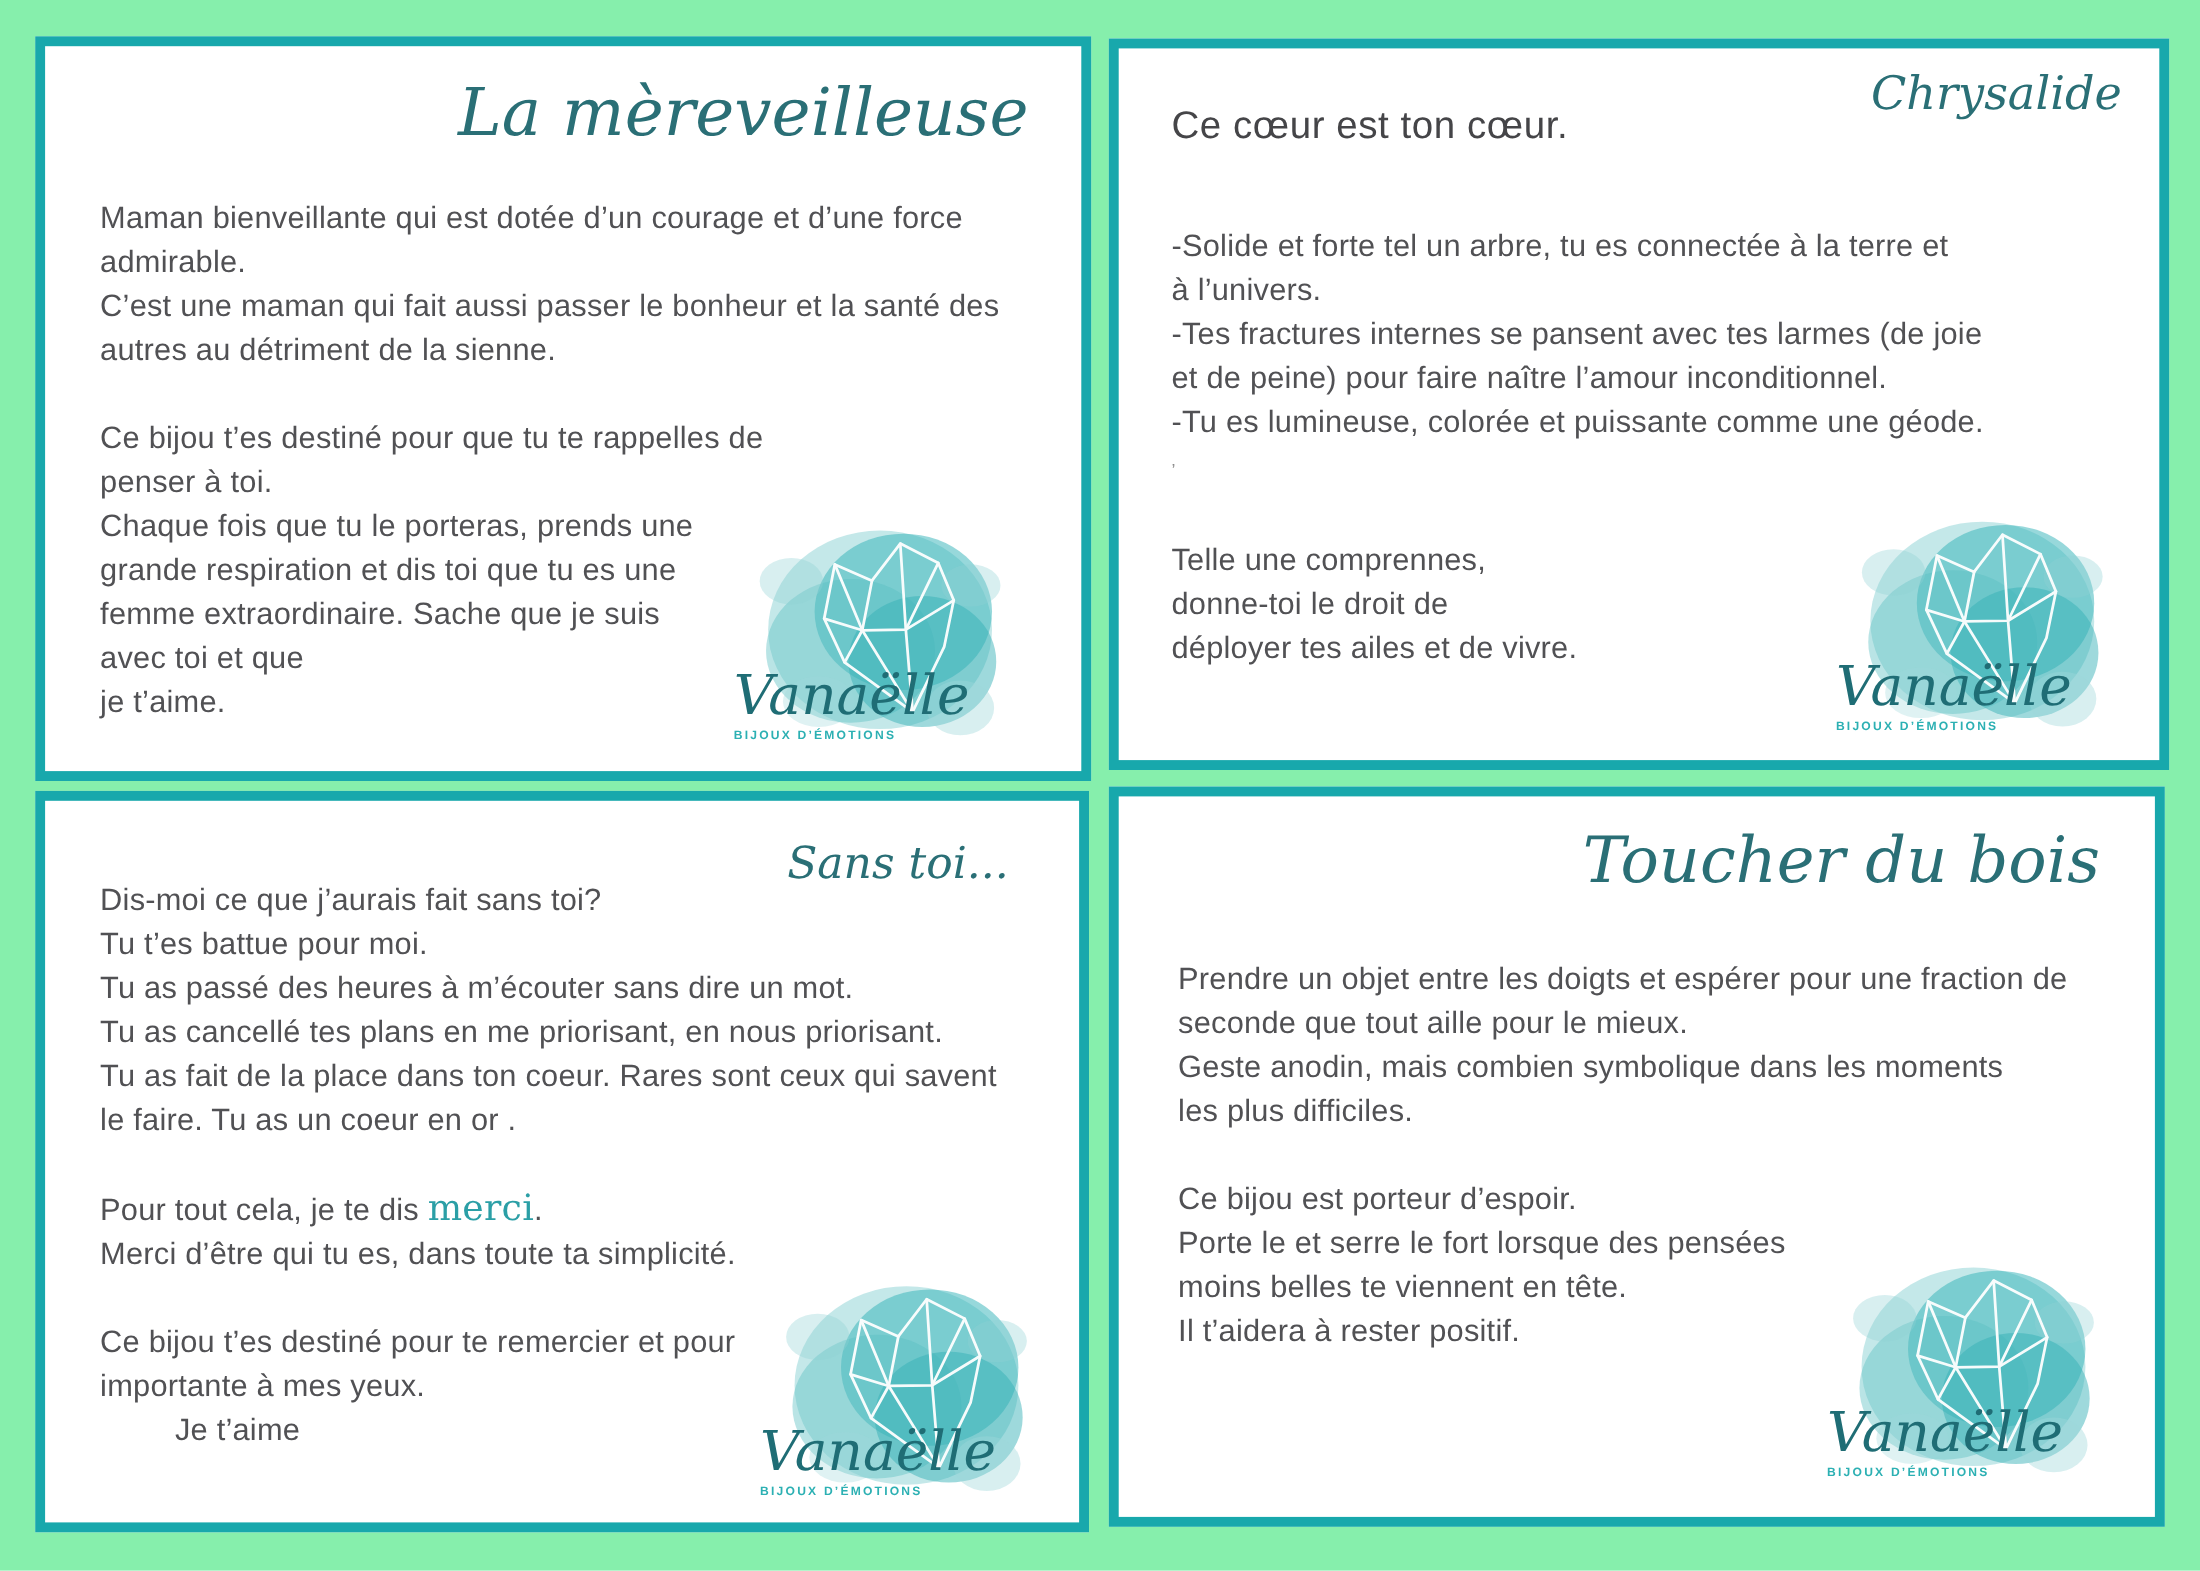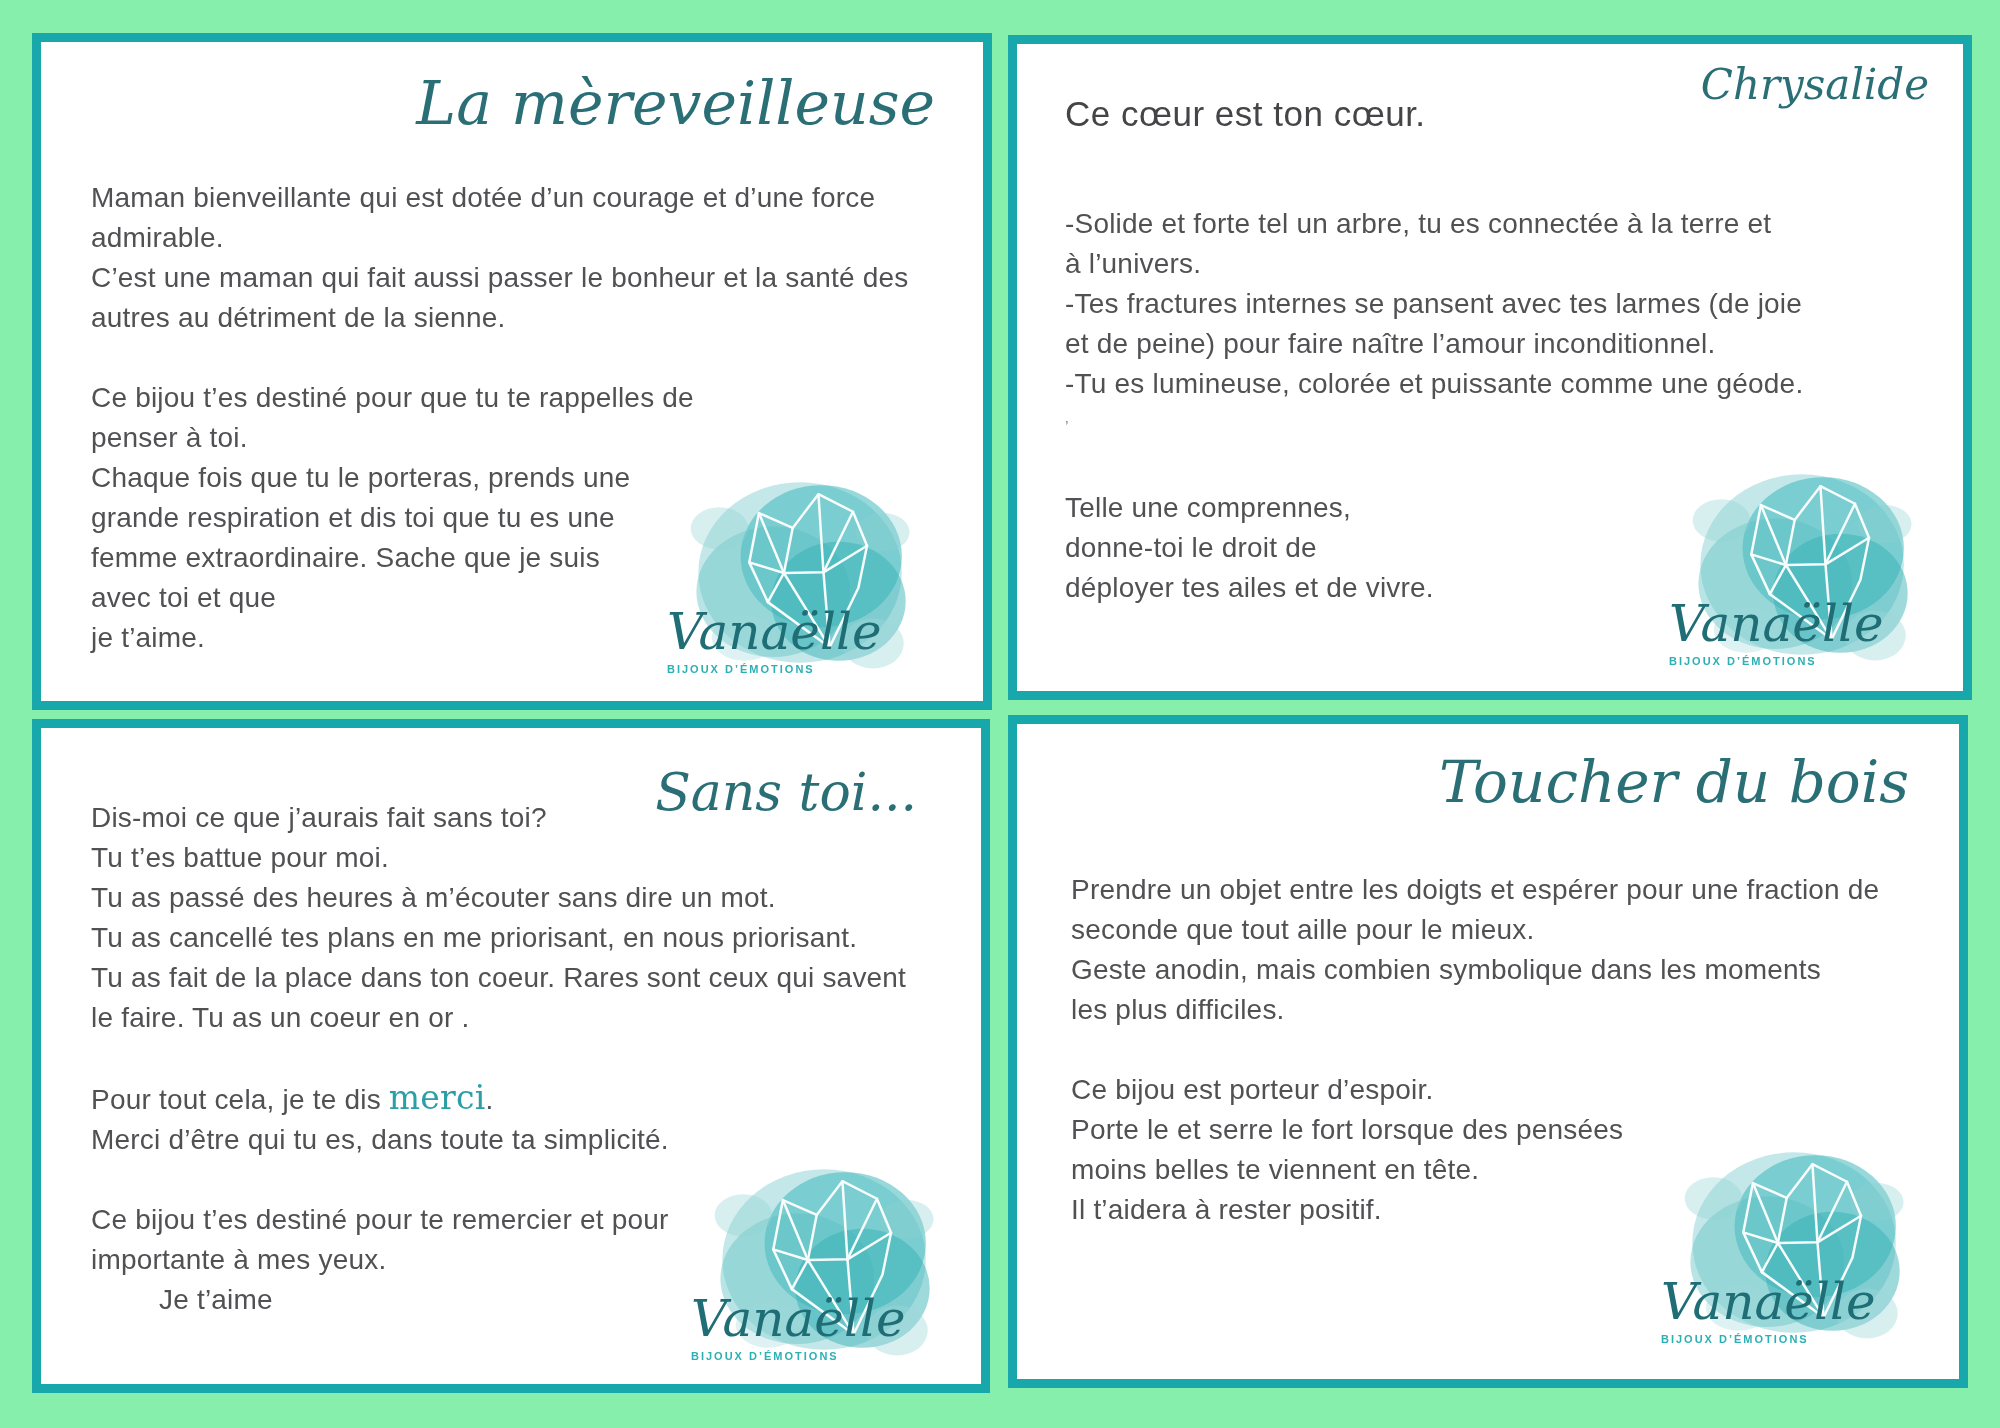--- a/index.html
+++ b/index.html
@@ -8,21 +8,21 @@
   .card{position:absolute;background:#ffffff;border:9px solid #18a8ac;box-sizing:border-box;}
   #card1{left:32px;top:33px;width:960px;height:677px;}
   #card2{left:1008px;top:35px;width:964px;height:665px;}
   #card3{left:32px;top:719px;width:958px;height:674px;}
   #card4{left:1008px;top:715px;width:960px;height:673px;}
 
   .script{font-family:"DejaVu Serif",serif;font-style:italic;color:#2a6f76;}
   .card-title{position:absolute;white-space:nowrap;color:#2a6f76;}
   #card1 .card-title{top:26px;right:48px;font-size:60px;}
   #card2 .card-title{top:16px;right:34px;font-size:42px;}
-  #card3 .card-title{top:34px;right:64px;font-size:52px;}
+  #card3 .card-title{top:34px;right:64px;font-size:40px;}
   #card4 .card-title{top:24px;right:50px;font-size:58px;}
 
   .card-heading{position:absolute;top:50px;left:48px;font-size:35px;color:#454548;letter-spacing:.5px;}
 
   .card-body{position:absolute;font-size:28px;line-height:40px;color:#515154;letter-spacing:.2px;}
   #card1 .card-body{left:50px;top:136px;width:880px;}
   #card2 .card-body{left:48px;top:160px;width:890px;}
   #card3 .card-body{left:50px;top:70px;width:900px;}
   #card4 .card-body{left:54px;top:146px;width:900px;}
   .line{white-space:pre-wrap;min-height:40px;}

